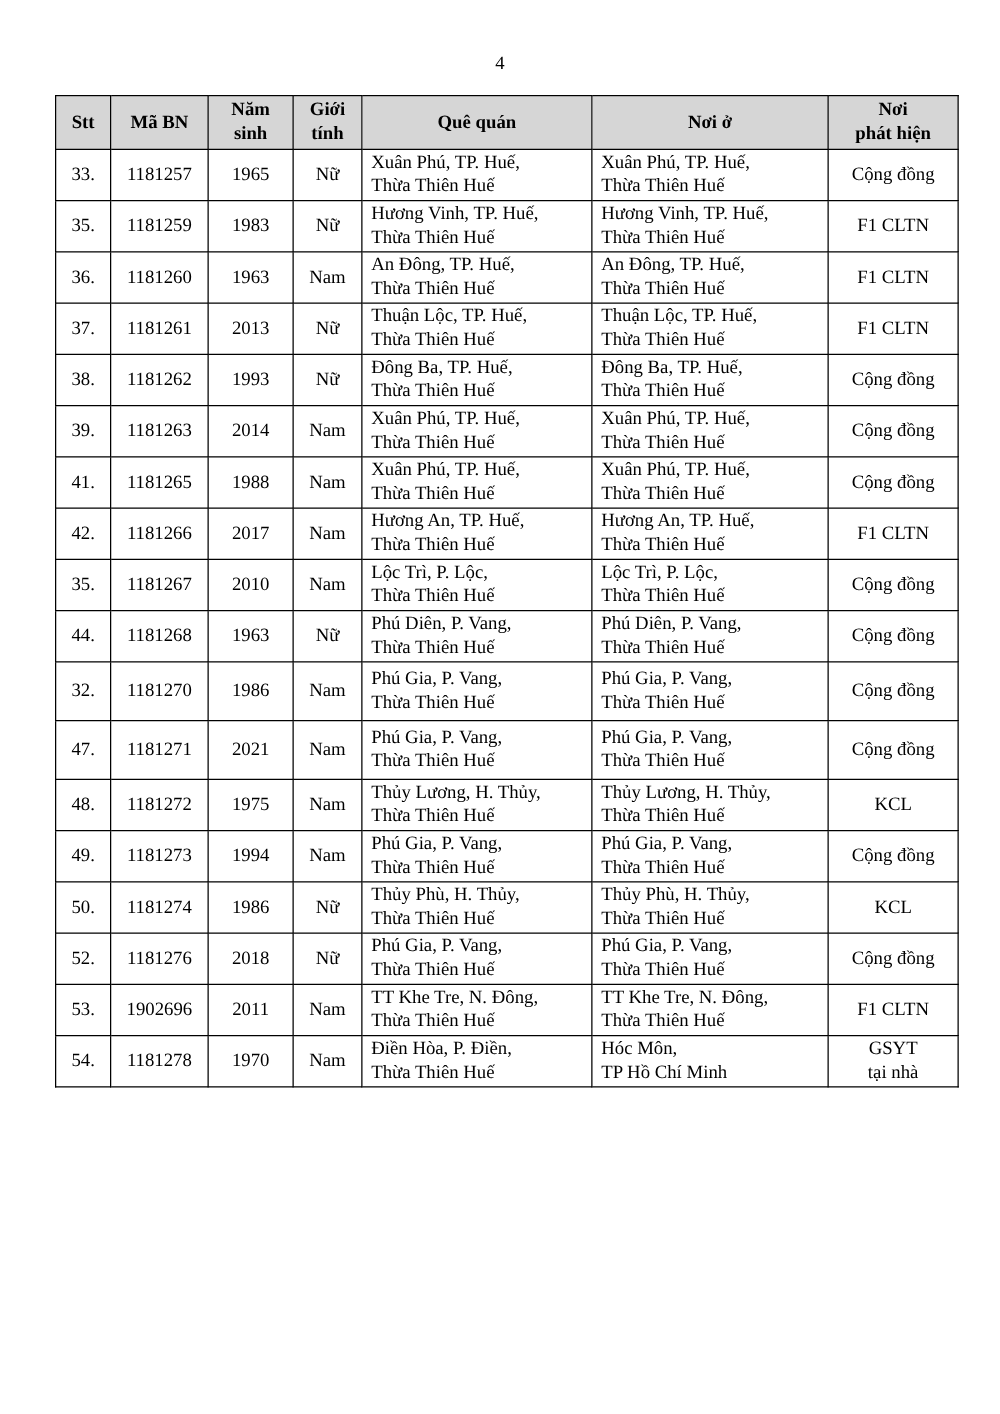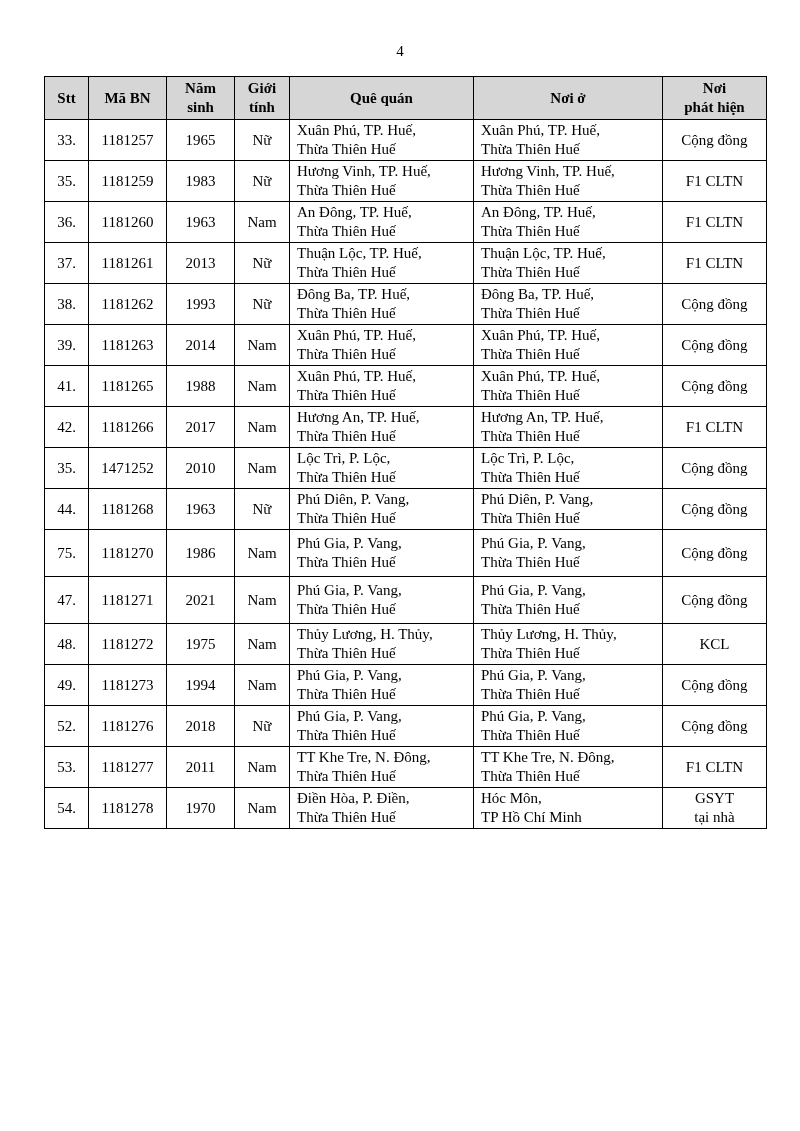--- a/index.html
+++ b/index.html
@@ -168,42 +168,42 @@
           <td class="c">2017</td>
           <td class="c">Nam</td>
           <td class="l">Hương An, TP. Huế,
 Thừa Thiên Huế</td>
           <td class="l">Hương An, TP. Huế,
 Thừa Thiên Huế</td>
           <td class="c">F1 CLTN</td>
         </tr>
         <tr>
           <td class="c">35.</td>
-          <td class="c">1471252</td>
+          <td class="c">1181267</td>
           <td class="c">2010</td>
           <td class="c">Nam</td>
           <td class="l">Lộc Trì, P. Lộc,
 Thừa Thiên Huế</td>
           <td class="l">Lộc Trì, P. Lộc,
 Thừa Thiên Huế</td>
           <td class="c">Cộng đồng</td>
         </tr>
         <tr>
           <td class="c">44.</td>
           <td class="c">1181268</td>
           <td class="c">1963</td>
           <td class="c">Nữ</td>
           <td class="l">Phú Diên, P. Vang,
 Thừa Thiên Huế</td>
           <td class="l">Phú Diên, P. Vang,
 Thừa Thiên Huế</td>
           <td class="c">Cộng đồng</td>
         </tr>
         <tr style="height: 47px;">
-          <td class="c">75.</td>
+          <td class="c">32.</td>
           <td class="c">1181270</td>
           <td class="c">1986</td>
           <td class="c">Nam</td>
           <td class="l">Phú Gia, P. Vang,
 Thừa Thiên Huế</td>
           <td class="l">Phú Gia, P. Vang,
 Thừa Thiên Huế</td>
           <td class="c">Cộng đồng</td>
         </tr>
         <tr style="height: 47px; margin-left: 40px;">
@@ -233,33 +233,44 @@
           <td class="c">1181273</td>
           <td class="c">1994</td>
           <td class="c">Nam</td>
           <td class="l">Phú Gia, P. Vang,
 Thừa Thiên Huế</td>
           <td class="l">Phú Gia, P. Vang,
 Thừa Thiên Huế</td>
           <td class="c">Cộng đồng</td>
         </tr>
         <tr>
+          <td class="c">50.</td>
+          <td class="c">1181274</td>
+          <td class="c">1986</td>
+          <td class="c">Nữ</td>
+          <td class="l">Thủy Phù, H. Thủy,
+Thừa Thiên Huế</td>
+          <td class="l">Thủy Phù, H. Thủy,
+Thừa Thiên Huế</td>
+          <td class="c">KCL</td>
+        </tr>
+        <tr>
           <td class="c">52.</td>
           <td class="c">1181276</td>
           <td class="c">2018</td>
           <td class="c">Nữ</td>
           <td class="l">Phú Gia, P. Vang,
 Thừa Thiên Huế</td>
           <td class="l">Phú Gia, P. Vang,
 Thừa Thiên Huế</td>
           <td class="c">Cộng đồng</td>
         </tr>
         <tr>
           <td class="c">53.</td>
-          <td class="c">1181277</td>
+          <td class="c">1902696</td>
           <td class="c">2011</td>
           <td class="c">Nam</td>
           <td class="l">TT Khe Tre, N. Đông,
 Thừa Thiên Huế</td>
           <td class="l">TT Khe Tre, N. Đông,
 Thừa Thiên Huế</td>
           <td class="c">F1 CLTN</td>
         </tr>
         <tr>
           <td class="c">54.</td>

